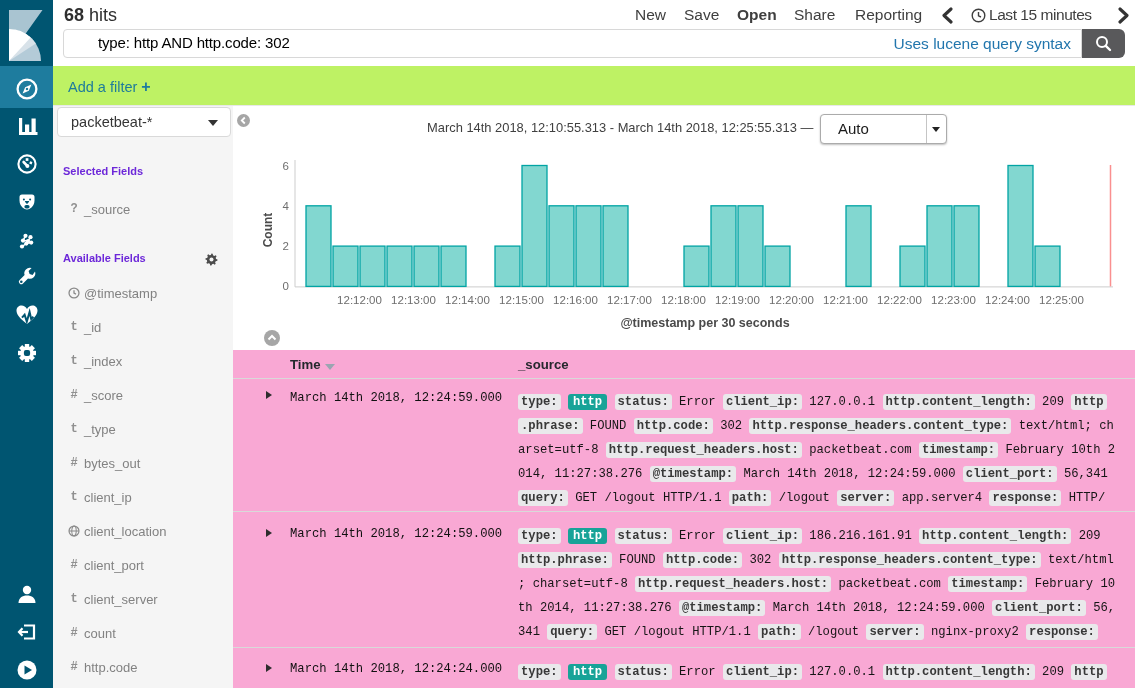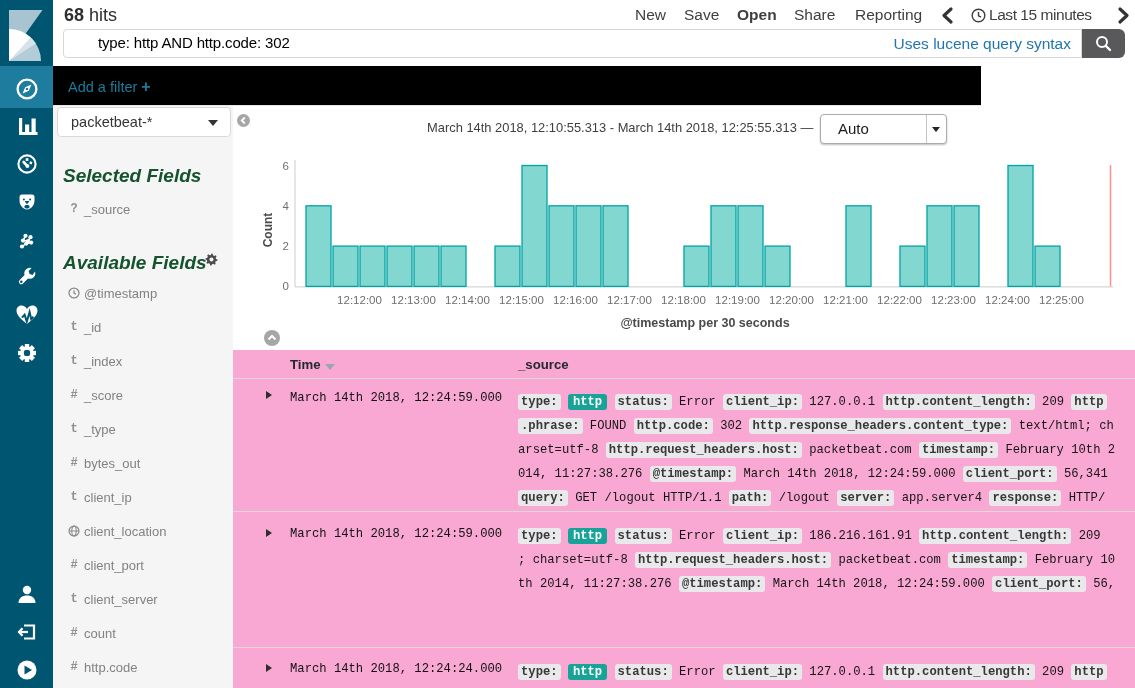--- a/index.html
+++ b/index.html
@@ -17,30 +17,30 @@
 #hits { position:absolute; left:64px; top:5px; font-size:18px; color:#2e2e2e; }
 #hits b { font-weight:bold; }
 .menu { position:absolute; top:6px; font-size:15.5px; color:#3f3f3f; }
 #searchwrap { position:absolute; left:63px; top:29px; width:1019px; height:29px; background:#fff; border:1px solid #d8d8d8; border-radius:4px 0 0 4px; }
 #searchtext { position:absolute; left:14px; top:4px; font-size:15px; letter-spacing:-0.15px; color:#000000;margin-left:20px; }
 #lucene { position:absolute; right:10px; top:5px; font-size:15.5px; color:#2276ad;margin-left:16px; }
 #searchbtn { position:absolute; left:1082px; top:29px; width:43px; height:29px; background:#59595b; border-radius:0 6px 6px 0; }
 #searchbtn svg { position:absolute; left:13px; top:6px; }
 
 
-#filterbar { position:absolute; left:53px; top:66px; width:928px; height:40px; background:#000000; border-bottom:1px solid #e8e8e8; }
+#filterbar { position:absolute; left:53px; top:66px; width:1082px; height:40px; background:#bef264; border-bottom:1px solid #e8e8e8; }
 #filterbar .txt { position:absolute; left:15px; top:12px; font-size:14.5px; color:#1e7b9b; }
 #filterbar .plus { font-weight:bold; color:#1d7ba0; }
 
 
 #sidebar { position:absolute; left:53px; top:106px; width:180px; height:582px; background:#f5f5f5; }
 #idxsel { position:absolute; left:4px; top:1px; width:174px; height:30px; background:#fff; border:1px solid #d9d9d9; border-radius:4px; }
 #idxsel .t { position:absolute; left:13px; top:6px; font-size:14.5px; color:#353535; }
 #idxsel .caret { position:absolute; right:12px; top:12px; width:0; height:0; border-left:5px solid transparent; border-right:5px solid transparent; border-top:6px solid #333; }
-.sfh { position:absolute; left:10px; font-size:19px; font-weight:bold; color:#14532d;font-style:italic; }
+.sfh { position:absolute; left:10px; font-size:11px; font-weight:bold; color:#6d28d9; }
 .fitem { position:absolute; font-size:13px; color:#828282; }
 .fico { position:absolute; left:14px; width:14px; text-align:center; font-family:"Liberation Mono", monospace; font-weight:bold; font-size:12px; color:#909090; }
 .fname { position:absolute; left:31px; color:#828282; }
 .circbtn { position:absolute; width:15px; height:15px; border-radius:50%; background:#a6a6a6; }
 .circbtn svg { position:absolute; left:0; top:0; }
 #charttitle { position:absolute; left:427px; top:120px; font-size:12.9px; color:#404040; }
 #autosel { position:absolute; left:820px; top:114px; width:127px; height:30px; background:#fff; border:1px solid #ababab; border-radius:4px; box-shadow:0 1px 2px rgba(0,0,0,0.25); }
 #autosel .t { position:absolute; left:17px; top:5px; font-size:15px; color:#1b1b1b; }
 #autosel .strip { position:absolute; right:19px; top:0; width:1px; height:28px; background:#c5c5c5; }
 #autosel .caret { position:absolute; right:6px; top:12px; width:0; height:0; border-left:4px solid transparent; border-right:4px solid transparent; border-top:5px solid #222; }
@@ -377,22 +377,24 @@
     <div class="ln">arset=utf-8 <span class="k">http.request_headers.host:</span> packetbeat.com <span class="k">timestamp:</span> February 10th 2</div>
     <div class="ln">014, 11:27:38.276 <span class="k">@timestamp:</span> March 14th 2018, 12:24:59.000 <span class="k">client_port:</span> 56,341</div>
     <div class="ln"><span class="k">query:</span> GET /logout HTTP/1.1 <span class="k">path:</span> /logout <span class="k">server:</span> app.server4 <span class="k">response:</span> HTTP/</div>
   </div>
   <div class="hline" style="top:161px;"></div>
 
   <div class="rowcaret" style="top:179px;"></div>
   <div class="timecell" style="top:177px;">March 14th 2018, 12:24:59.000</div>
   <div class="srccell" style="top:174px;">
     <div class="ln"><span class="k">type:</span> <span class="mk">http</span> <span class="k">status:</span> Error <span class="k">client_ip:</span> 186.216.161.91 <span class="k">http.content_length:</span> 209</div>
+    <div class="ln"><span class="k">http.phrase:</span> FOUND <span class="k">http.code:</span> 302 <span class="k">http.response_headers.content_type:</span> text/html</div>
     <div class="ln">; charset=utf-8 <span class="k">http.request_headers.host:</span> packetbeat.com <span class="k">timestamp:</span> February 10</div>
     <div class="ln">th 2014, 11:27:38.276 <span class="k">@timestamp:</span> March 14th 2018, 12:24:59.000 <span class="k">client_port:</span> 56,</div>
+    <div class="ln">341 <span class="k">query:</span> GET /logout HTTP/1.1 <span class="k">path:</span> /logout <span class="k">server:</span> nginx-proxy2 <span class="k">response:</span></div>
   </div>
   <div class="hline" style="top:297px;"></div>
 
   <div class="rowcaret" style="top:314px;"></div>
   <div class="timecell" style="top:312px;">March 14th 2018, 12:24:24.000</div>
   <div class="srccell" style="top:310px;">
     <div class="ln"><span class="k">type:</span> <span class="mk">http</span> <span class="k">status:</span> Error <span class="k">client_ip:</span> 127.0.0.1 <span class="k">http.content_length:</span> 209 <span class="k">http</span></div>
   </div>
 </div>
 

